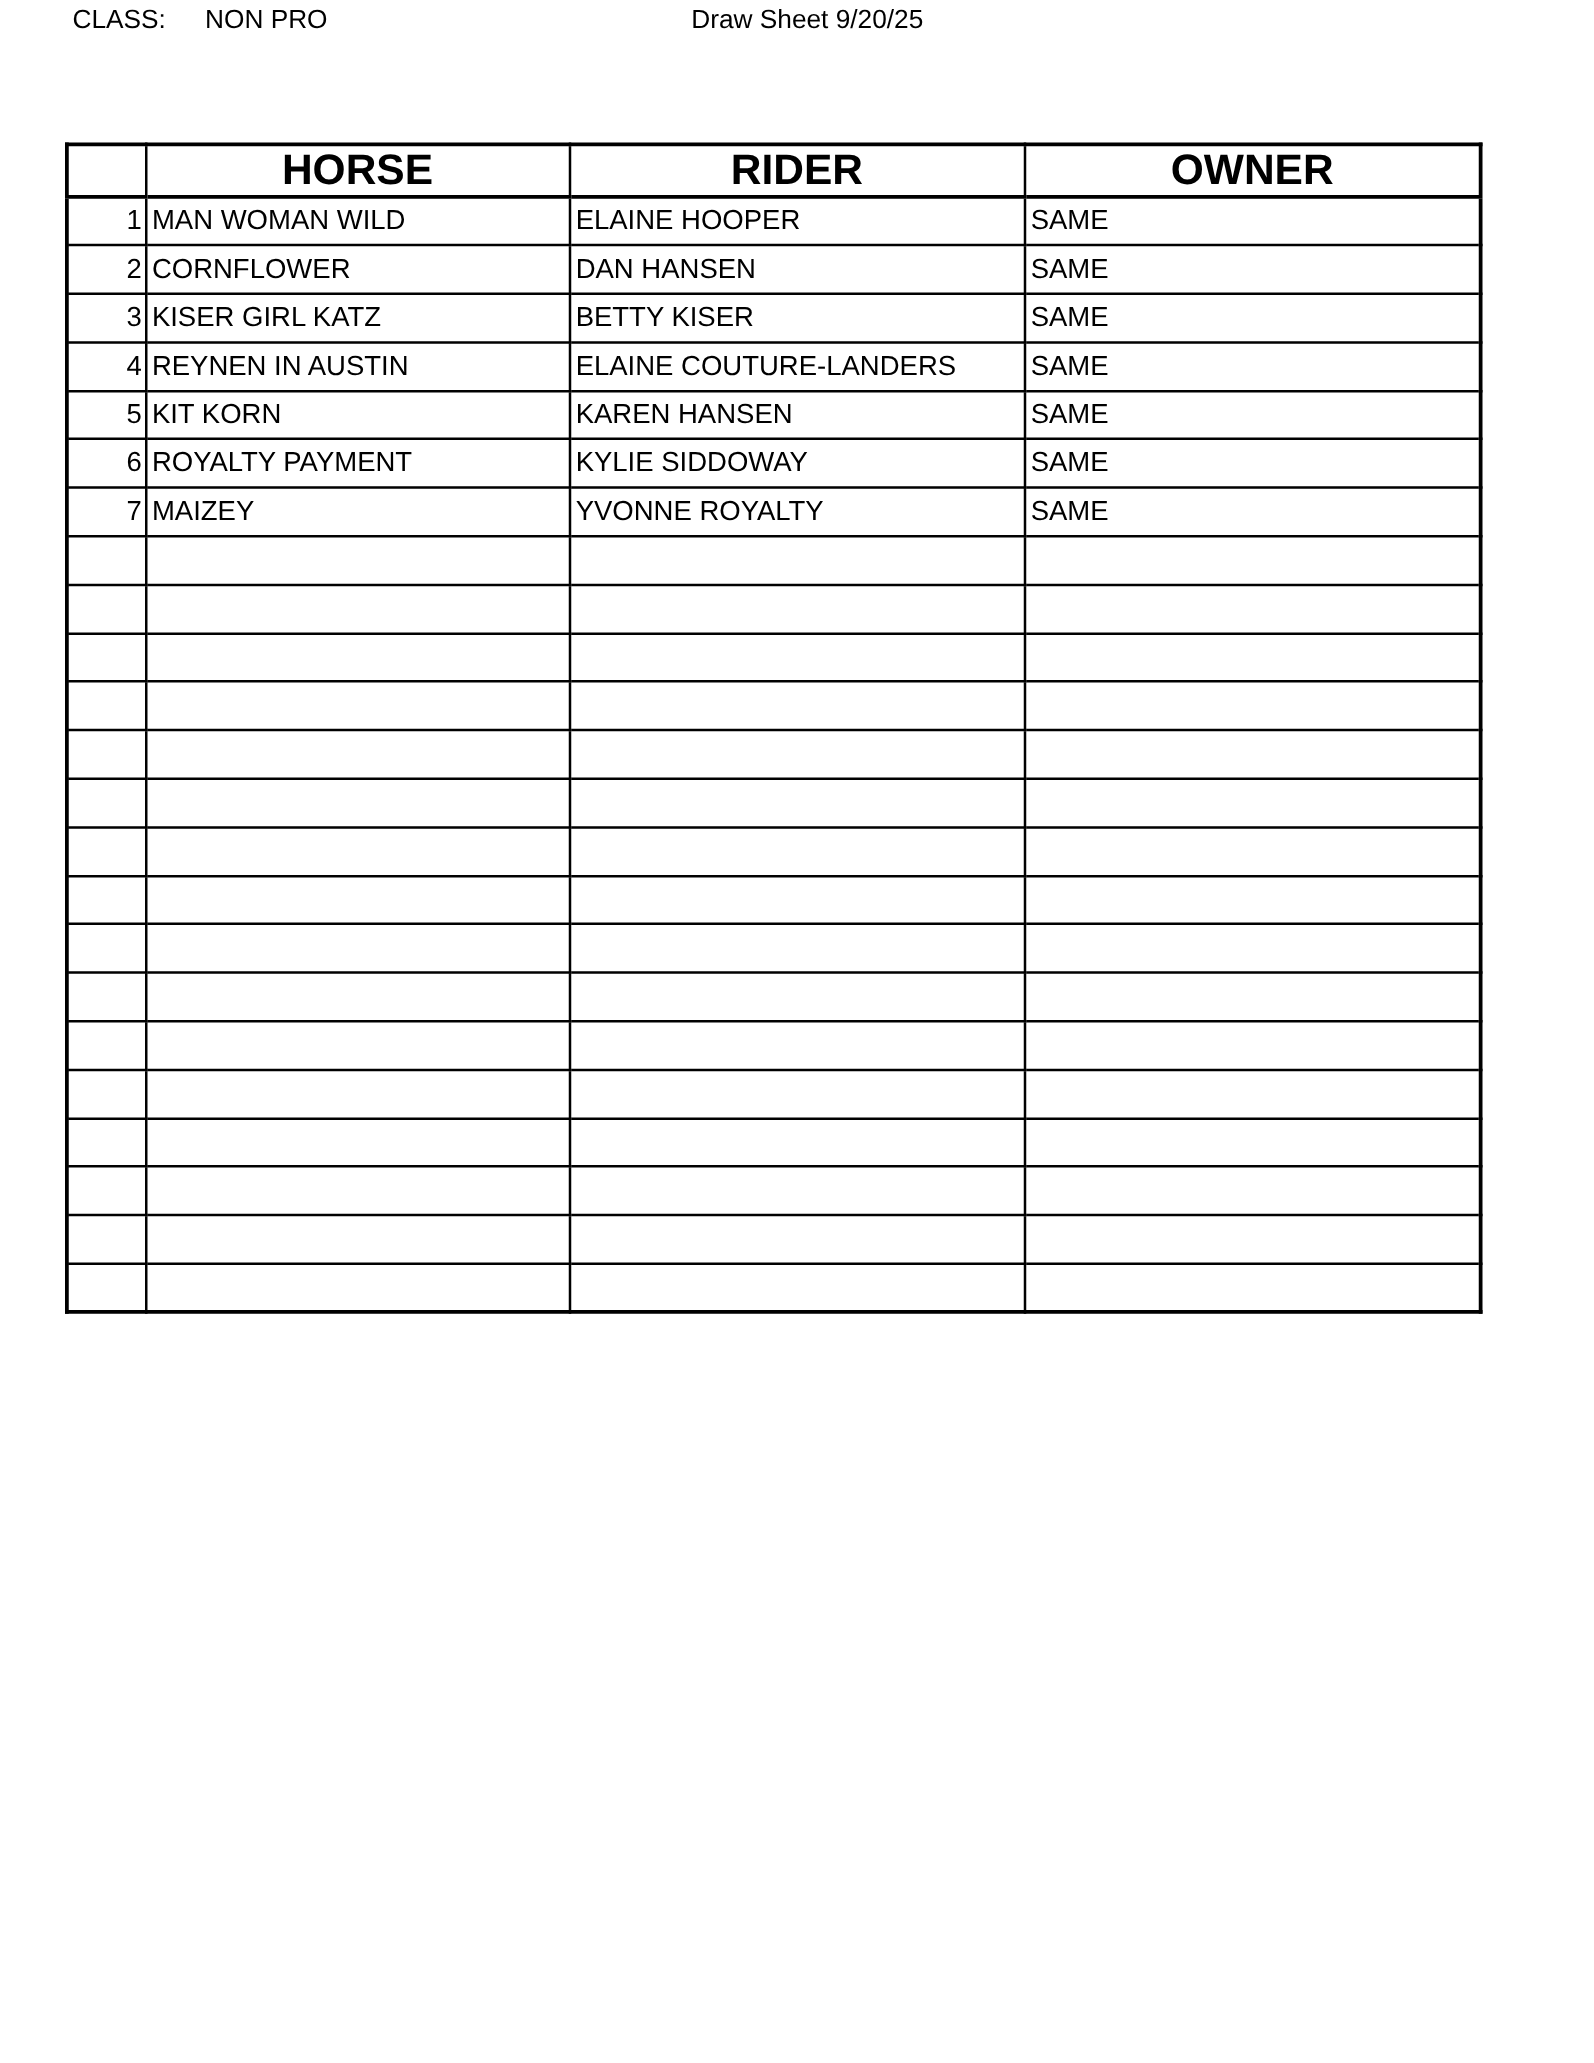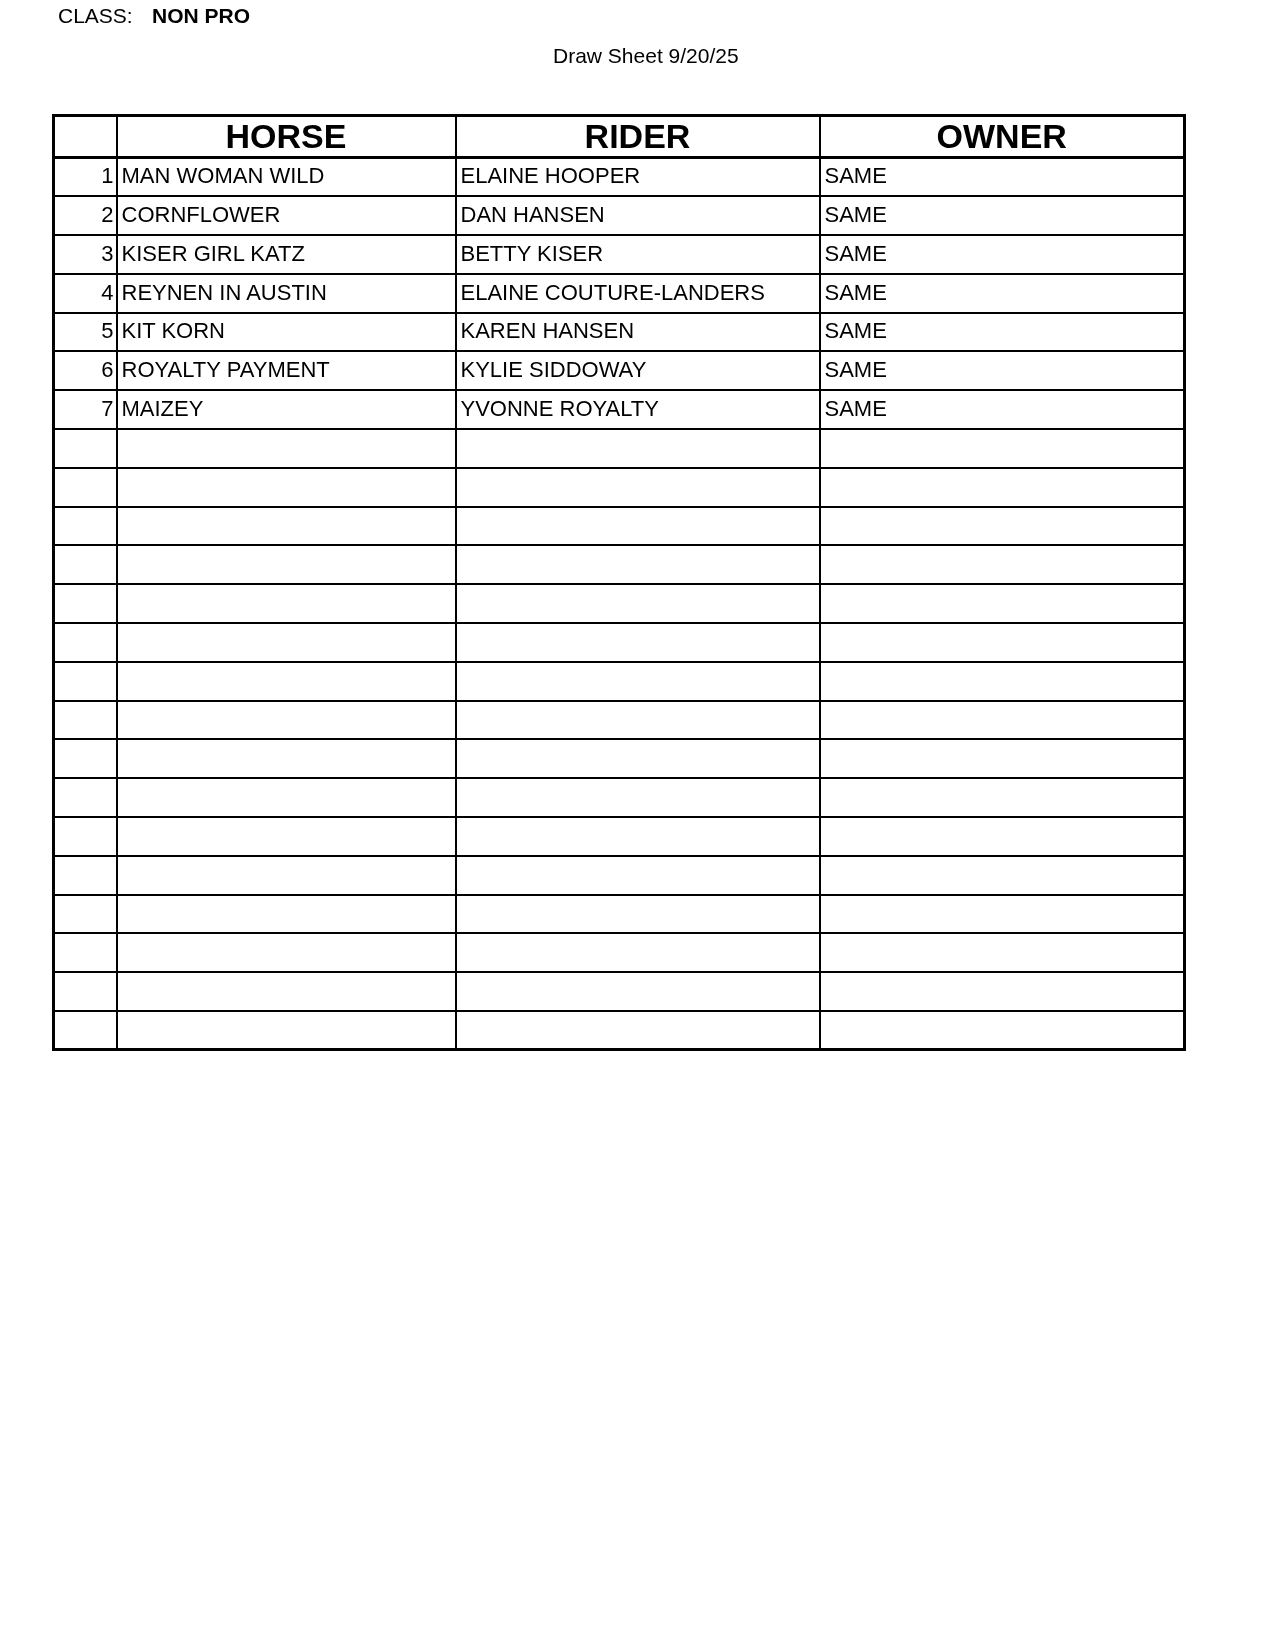--- a/index.html
+++ b/index.html
@@ -15,22 +15,22 @@
   }
   .hdr-text {
     position: absolute;
     top: 4px;
     font-size: 21px;
     line-height: 24px;
     white-space: nowrap;
     color: #000000;
   }
   .class-label { left: 58px; }
-  .class-value { left: 152px; font-weight: bold; }
-  .sheet-title { left: 553px; margin-top: 40px; }
+  .class-value { left: 164px; }
+  .sheet-title { left: 553px; }
 
   table.draw-table {
     position: absolute;
     left: 52px;
     top: 114px;
     width: 1131px;
     border-collapse: collapse;
     table-layout: fixed;
     border: 3px solid #000000;
   }

